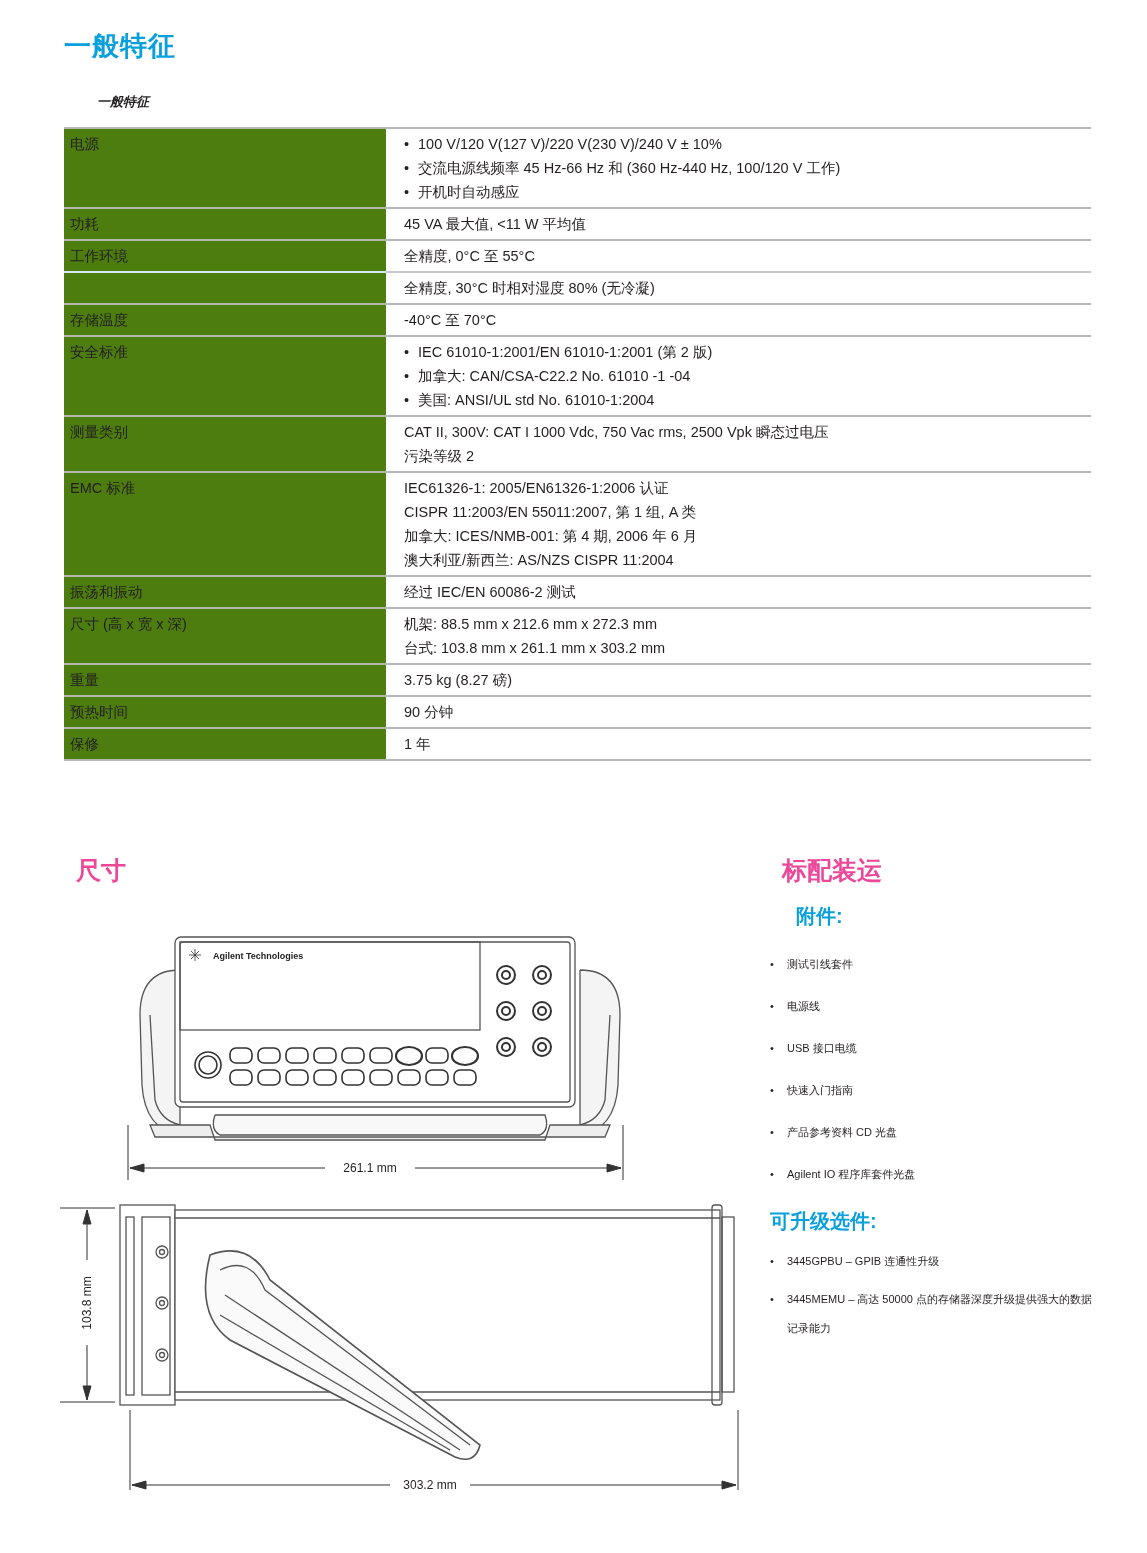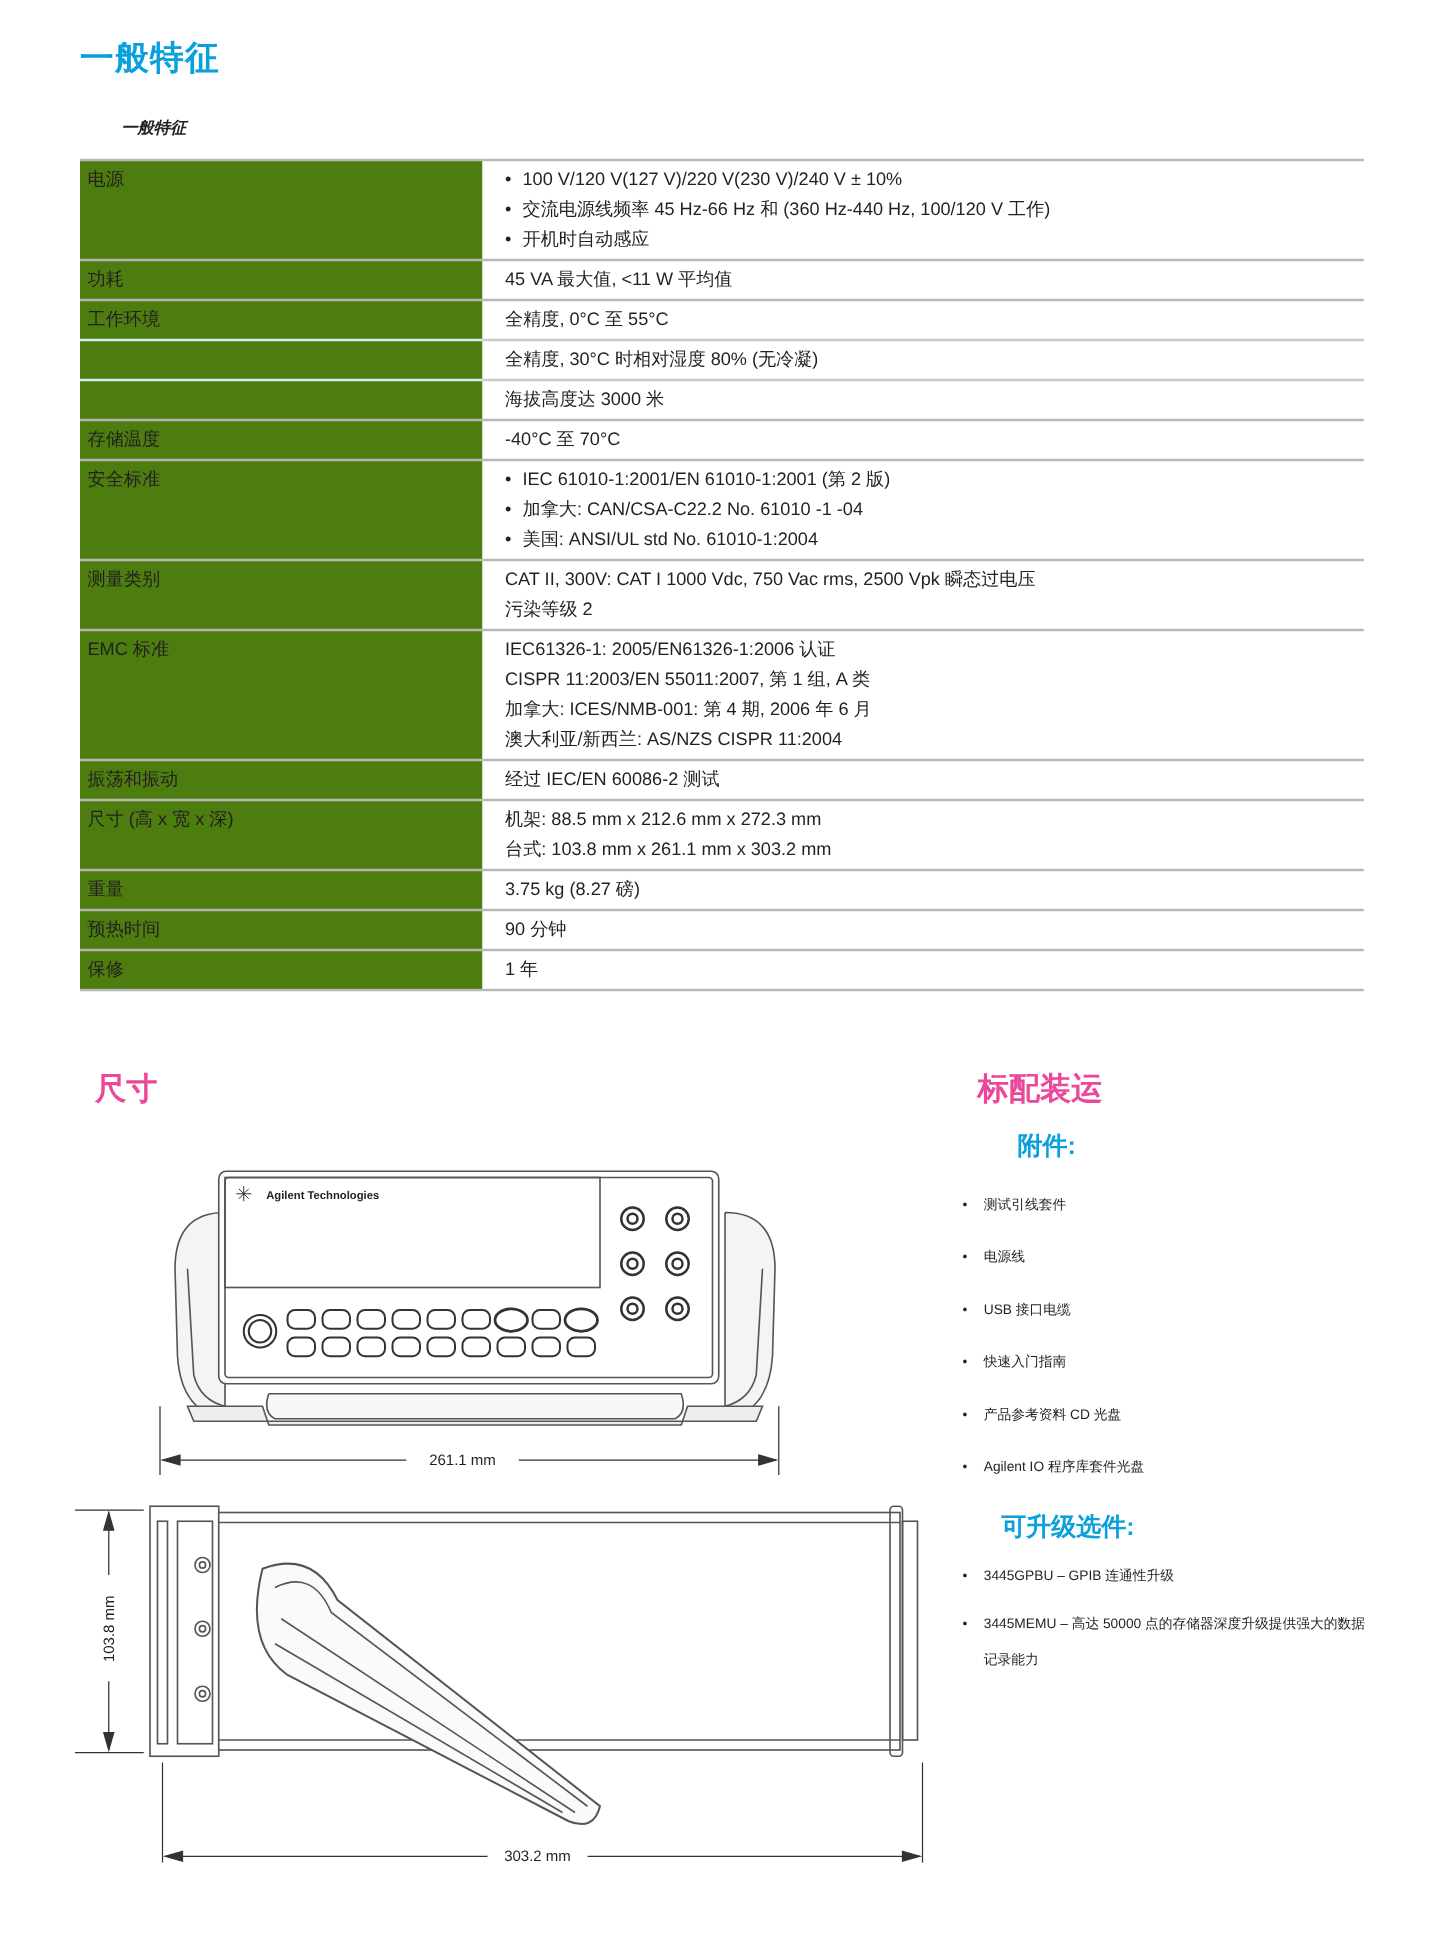--- a/index.html
+++ b/index.html
@@ -67,26 +67,20 @@
       <tr>
         <td class="lbl">工作环境</td>
         <td class="val">
           <span class="line">全精度, 0°C 至 55°C</span>
         </td>
       </tr>
       <tr class="sub">
         <td class="lbl"></td>
         <td class="val">
           <span class="line">全精度, 30°C 时相对湿度 80% (无冷凝)</span>
-        </td>
-      </tr>
-      <tr class="sub">
-        <td class="lbl"></td>
-        <td class="val">
-          <span class="line">海拔高度达 3000 米</span>
         </td>
       </tr>
       <tr>
         <td class="lbl">存储温度</td>
         <td class="val">
           <span class="line">-40°C 至 70°C</span>
         </td>
       </tr>
       <tr>
         <td class="lbl">安全标准</td>
@@ -257,26 +251,26 @@
     <line x1="72" y1="290" x2="330" y2="290"></line>
       <line x1="410" y1="290" x2="676" y2="290"></line>
     <path d="M72 290 L86 286 L86 294 Z" fill="#333"></path>
       <path d="M676 290 L662 286 L662 294 Z" fill="#333"></path>
   </g>
   <text class="dim-label" x="31" y="108" text-anchor="middle" transform="rotate(-90 31 108)">103.8 mm</text>
   <text class="dim-label" x="370" y="294" text-anchor="middle">303.2 mm</text>
 </svg>
 
 <h2 class="h2" style="left:770px; top:842px;">标配装运</h2>
-<h3 class="h3" style="left:814px; top:903px;">附件:</h3>
+<h3 class="h3" style="left:796px; top:903px;">附件:</h3>
 <ul class="list" id="acc-list" style="top:943px; line-height:42px;">
     <li>测试引线套件</li>
     <li>电源线</li>
     <li>USB 接口电缆</li>
     <li>快速入门指南</li>
     <li>产品参考资料 CD 光盘</li>
     <li>Agilent IO 程序库套件光盘</li>
   </ul>
-<h3 class="h3" style="left:801px; top:1208px;text-align:right;">可升级选件:</h3>
+<h3 class="h3" style="left:770px; top:1208px;text-align:right;">可升级选件:</h3>
 <ul class="list" id="upg-list" style="top:1247px; line-height:29px; width:330px;">
     <li style="margin-bottom: 9px;">3445GPBU – GPIB 连通性升级</li>
     <li style="margin-bottom: 9px;">3445MEMU – 高达 50000 点的存储器深度升级提供强大的数据记录能力</li>
   </ul>
 
 </body></html>

